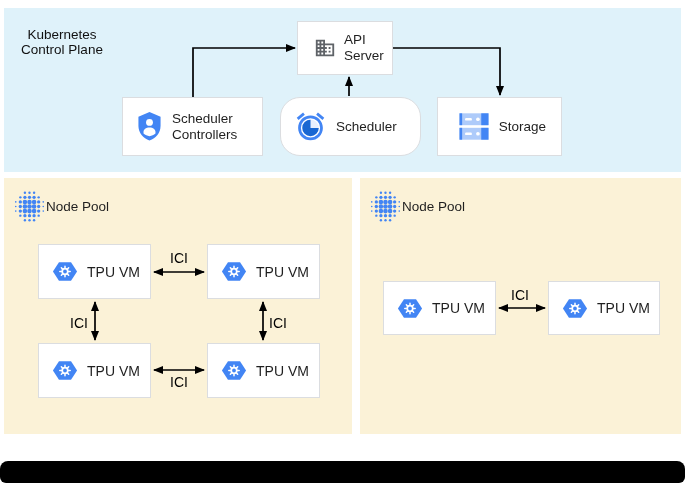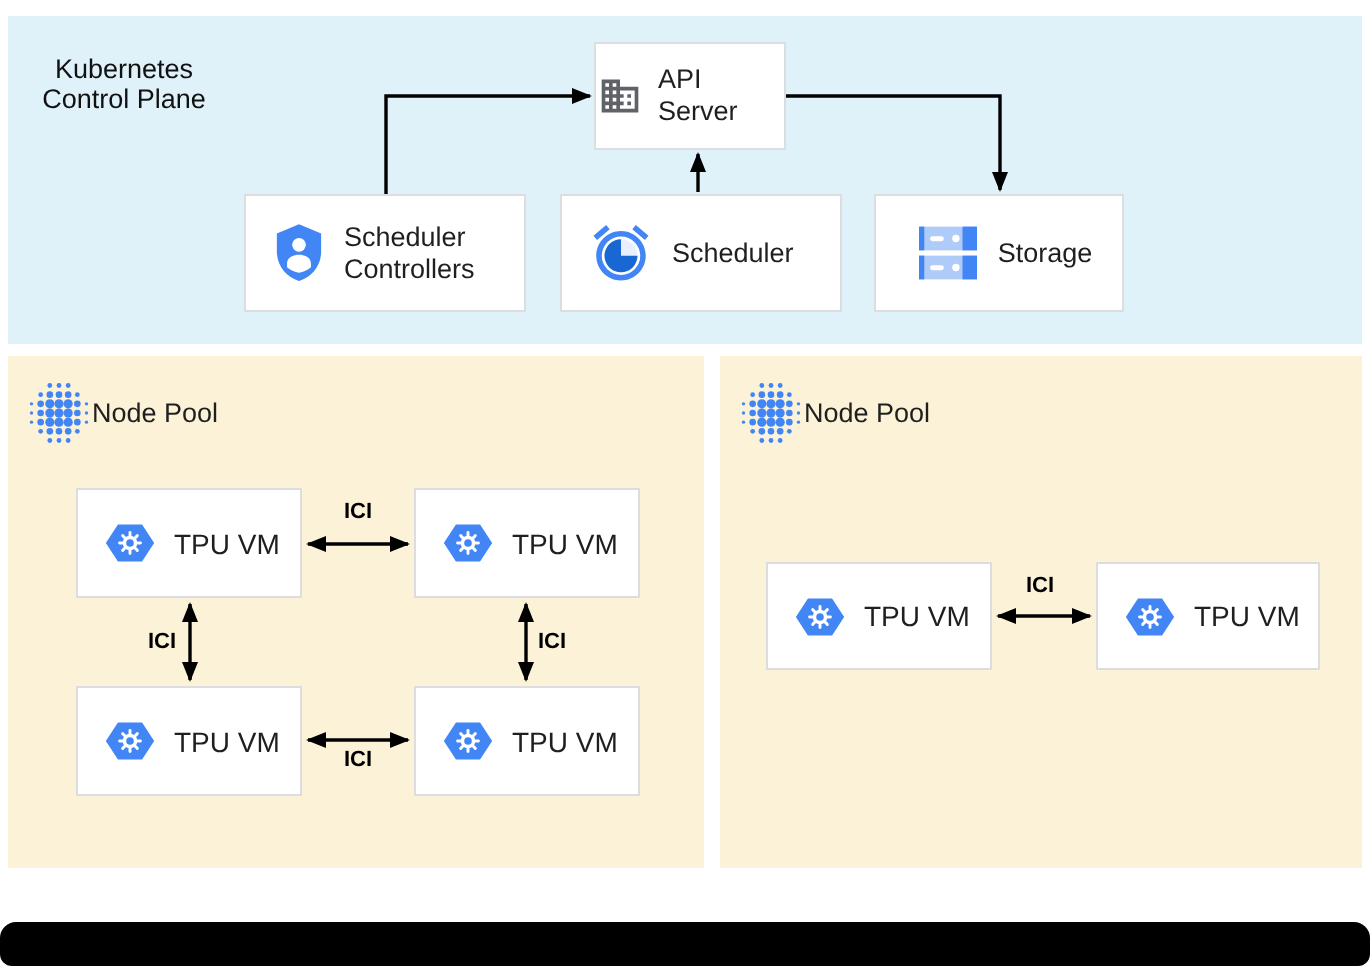--- a/index.html
+++ b/index.html
@@ -12,21 +12,21 @@
   .pool-right{left:360px;top:178px;width:321px;height:256px;}
   .cp-title{position:absolute;left:8px;top:19px;width:100px;text-align:center;
             font-size:13.5px;line-height:15px;color:#111;}
   .card{position:absolute;box-sizing:border-box;background:#fff;border:1px solid #dbdde0;
         display:flex;align-items:center;gap:9px;padding:0 8px 0 13px;}
   .card .lbl{font-size:13.5px;line-height:16px;}
   .tpu .lbl{font-size:14px;}
   .icon{flex:0 0 auto;display:flex;align-items:center;justify-content:center;}
   .pool-head{position:absolute;left:9px;top:12px;display:flex;align-items:center;}
   .pool-head .lbl{font-size:13.5px;}
-  .ici{position:absolute;font-size:11px;color:#000;font-weight:bold;}
+  .ici{position:absolute;font-size:14px;color:#000;}
   .arrows{position:absolute;left:0;top:0;width:685px;height:483px;pointer-events:none;}
   .bottom-bar{position:absolute;left:0;top:461px;width:685px;height:22px;background:#000;
               border-radius:8px 8px 6px 6px;}
 </style>
 </head>
 <body>
 
 <div class="canvas">
 
   <div class="panel panel-blue">
@@ -120,41 +120,41 @@
             <circle cx="28" cy="28" r="1.3"></circle>
           <circle cx="13" cy="33" r="1.3"></circle>
             <circle cx="18" cy="33" r="1.3"></circle>
             <circle cx="23" cy="33" r="1.3"></circle>
         </svg>
       </span>
       <span class="lbl">Node Pool</span>
     </div>
   </div>
 
-  <div class="card" style="left:297px;top:21px;width:96px;height:54px;gap:8px;padding-left:1px;">
+  <div class="card" style="left:297px;top:21px;width:96px;height:54px;gap:8px;padding-left:16px;">
     <span class="icon">
       <svg width="22" height="22" viewBox="0 0 24 24" fill="#5f6368">
         <path d="M12 7V3H2v18h20V7H12zM6 19H4v-2h2v2zm0-4H4v-2h2v2zm0-4H4V9h2v2zm0-4H4V5h2v2zm4 12H8v-2h2v2zm0-4H8v-2h2v2zm0-4H8V9h2v2zm0-4H8V5h2v2zm10 12h-8v-2h2v-2h-2v-2h2v-2h-2V9h8v10zm-2-8h-2v2h2v-2zm0 4h-2v2h2v-2z"></path>
       </svg>
     </span>
     <span class="lbl">API Server</span>
   </div>
 
   <div class="card" style="left:122px;top:97px;width:141px;height:59px;">
     <span class="icon">
       <svg width="27" height="31" viewBox="0 0 24 28">
         <path d="M12 1L22 5.2V13.4C22 19.6 17.8 24.9 12 26.6C6.2 24.9 2 19.6 2 13.4V5.2L12 1Z" fill="#4285F4"></path>
         <circle cx="12" cy="10.3" r="3.1" fill="#fff"></circle>
         <path d="M12 14.8c-3.3 0-5.4 1.7-5.4 4v1.6c1.5 1.3 3.4 2.1 5.4 2.5 2-.4 3.9-1.2 5.4-2.5v-1.6c0-2.3-2.1-4-5.4-4z" fill="#fff"></path>
       </svg>
     </span>
     <span class="lbl">Scheduler Controllers</span>
   </div>
 
-  <div class="card" style="left:280px;top:97px;width:141px;height:59px;">
+  <div class="card" style="left:280px;top:97px;width:141px;height:59px;border-radius:20px;">
     <span class="icon">
       <svg width="33" height="33" viewBox="0 0 24 24">
         <path d="M22 5.72l-4.6-3.86-1.29 1.53 4.6 3.86L22 5.72zM7.88 3.39L6.6 1.86 2 5.71l1.29 1.53 4.59-3.85zM12 4c-4.97 0-9 4.03-9 9s4.02 9 9 9c4.97 0 9-4.03 9-9s-4.03-9-9-9z" fill="#4285F4"></path>
         <circle cx="12" cy="13" r="7" fill="#fff"></circle>
         <circle cx="12" cy="13" r="6" fill="#e8f0fe"></circle>
         <path d="M12 13 L18 13 A6 6 0 1 1 12 7 Z" fill="#1967D2"></path>
       </svg>
     </span>
     <span class="lbl">Scheduler</span>
   </div>

